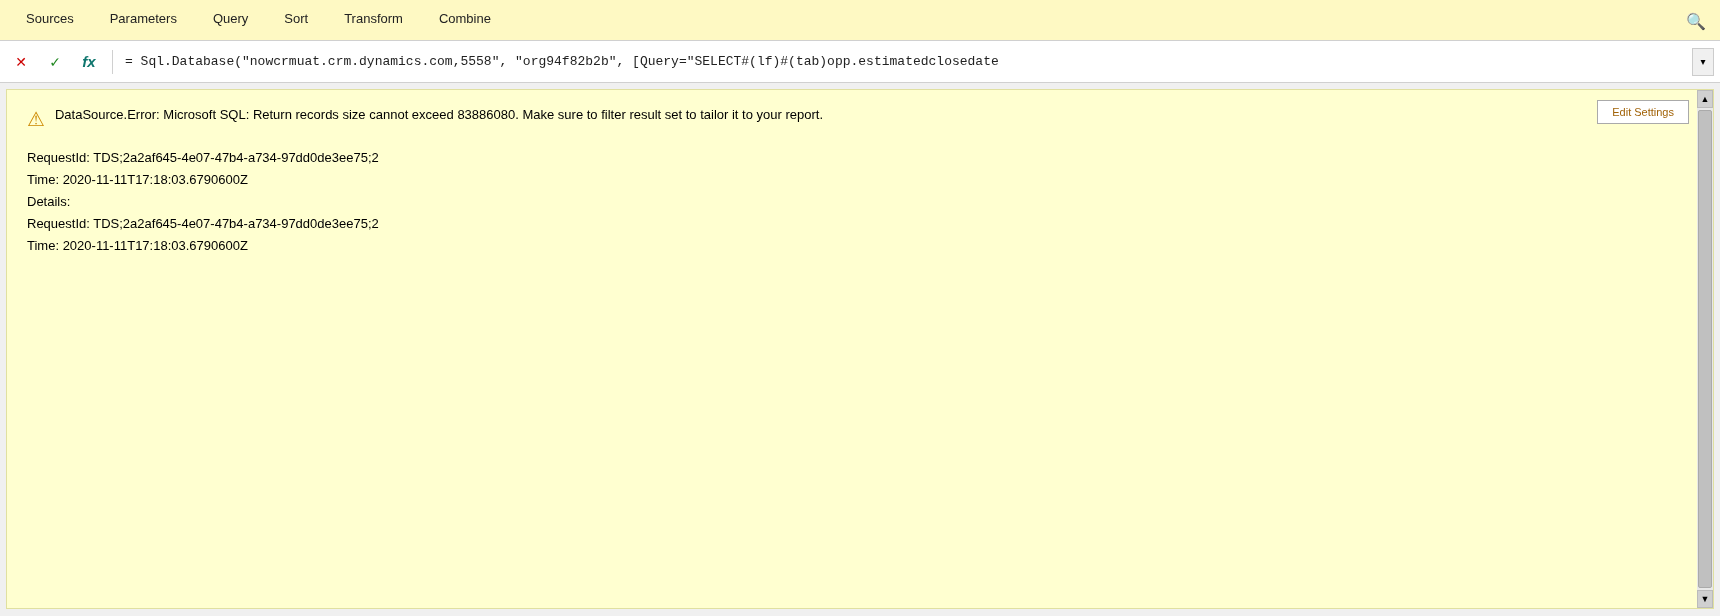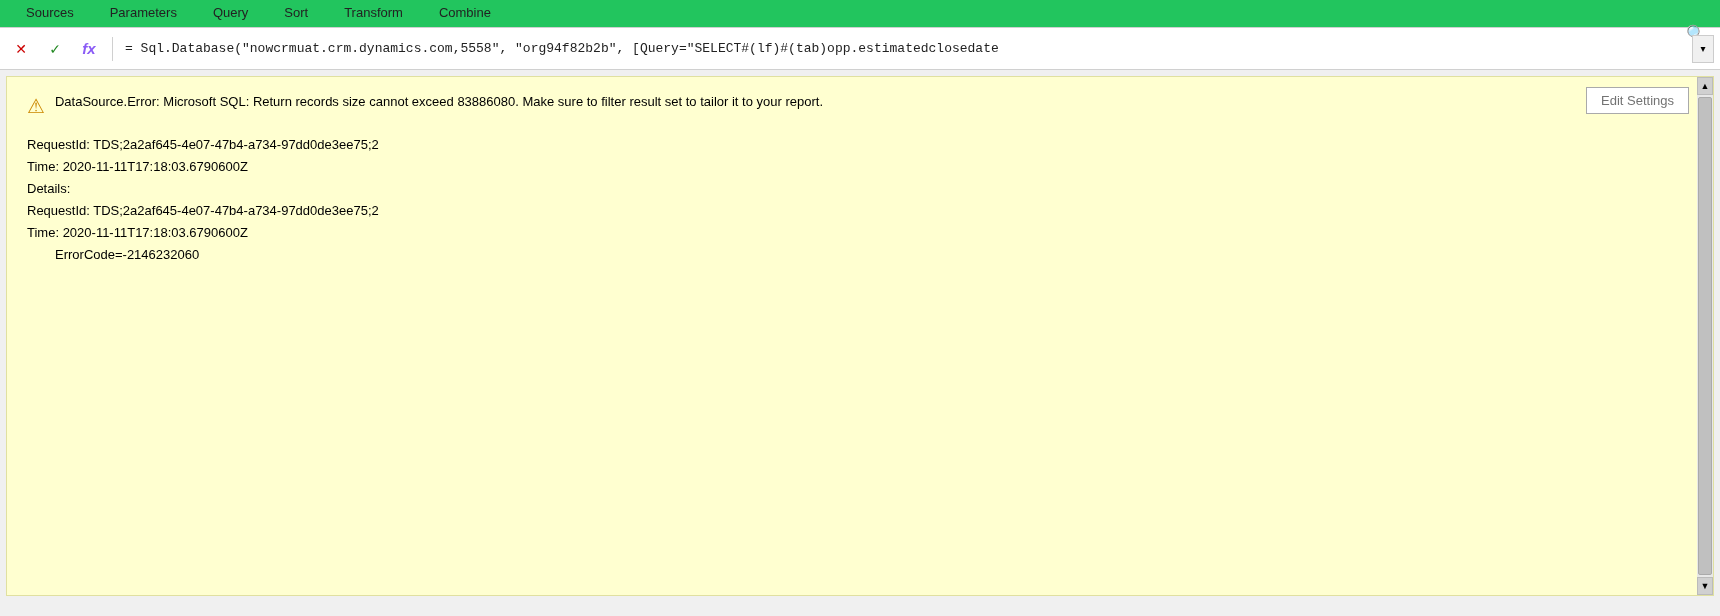--- a/index.html
+++ b/index.html
@@ -9,24 +9,24 @@
       background: #f0f0f0;
       width: 1720px;
       min-height: 616px;
       overflow: hidden;
     }
 
     
     .ribbon-nav {
       display: flex;
       align-items: stretch;
-      background: #22c55e;
+      background: #fef9c3;
       border-bottom: 1px solid #d0d0d0;
-      height: 28px;
-      padding: 12px 8px;
+      height: 41px;
+      padding: 0 8px;
     }
     .ribbon-nav-item {
       display: flex;
       align-items: center;
       padding: 0 18px;
       font-size: 13px;
       color: #222;
       cursor: pointer;
       border-bottom: 3px solid transparent;
       white-space: nowrap;
@@ -50,21 +50,21 @@
       height: 28px;
       border: none;
       background: transparent;
       cursor: pointer;
       font-size: 14px;
       color: #555;
       border-radius: 3px;
     }
     .formula-btn.cancel { color: #cc0000; }
     .formula-btn.confirm { color: #228822; }
-    .formula-btn.fx { font-style: italic; font-weight: bold; color: #8b5cf6; font-size: 15px; }
+    .formula-btn.fx { font-style: italic; font-weight: bold; color: #0f766e; font-size: 15px; }
     .formula-separator {
       width: 1px;
       height: 24px;
       background: #d0d0d0;
       margin: 0 4px;
     }
     .formula-input {
       flex: 1;
       height: 28px;
       border: none;
@@ -170,23 +170,23 @@
     }
 
     
     .edit-settings-btn {
       position: absolute;
       top: 10px;
       right: 24px;
       padding: 5px 14px;
       background: #ffffff;
       border: 1px solid #aaa;
-      font-size: 13px;
-      cursor: pointer;
-      color: #737373;
+      font-size: 11px;
+      cursor: pointer;
+      color: #a16207;
       white-space: nowrap;
     }
 
     
     .top-search {
       width: 32px;
       height: 42px;
       display: flex;
       align-items: center;
       justify-content: center;
@@ -233,21 +233,20 @@
       <span>RequestId: TDS;2a2af645-4e07-47b4-a734-97dd0de3ee75;2</span>
       <br>
       <span>Time: 2020-11-11T17:18:03.6790600Z</span>
       <br>
       <span>Details:</span>
       <br>
       <span>RequestId: TDS;2a2af645-4e07-47b4-a734-97dd0de3ee75;2</span>
       <br>
       <span>Time: 2020-11-11T17:18:03.6790600Z</span>
       <br>
-      <span class="indent">ErrorCode=-2146232060</span>
     </div>
 
     <div class="scrollbar-track">
       <div class="scrollbar-btn">▲</div>
       <div class="scrollbar-thumb"></div>
       <div class="scrollbar-btn">▼</div>
     </div>
   </div>
 </div>
 

